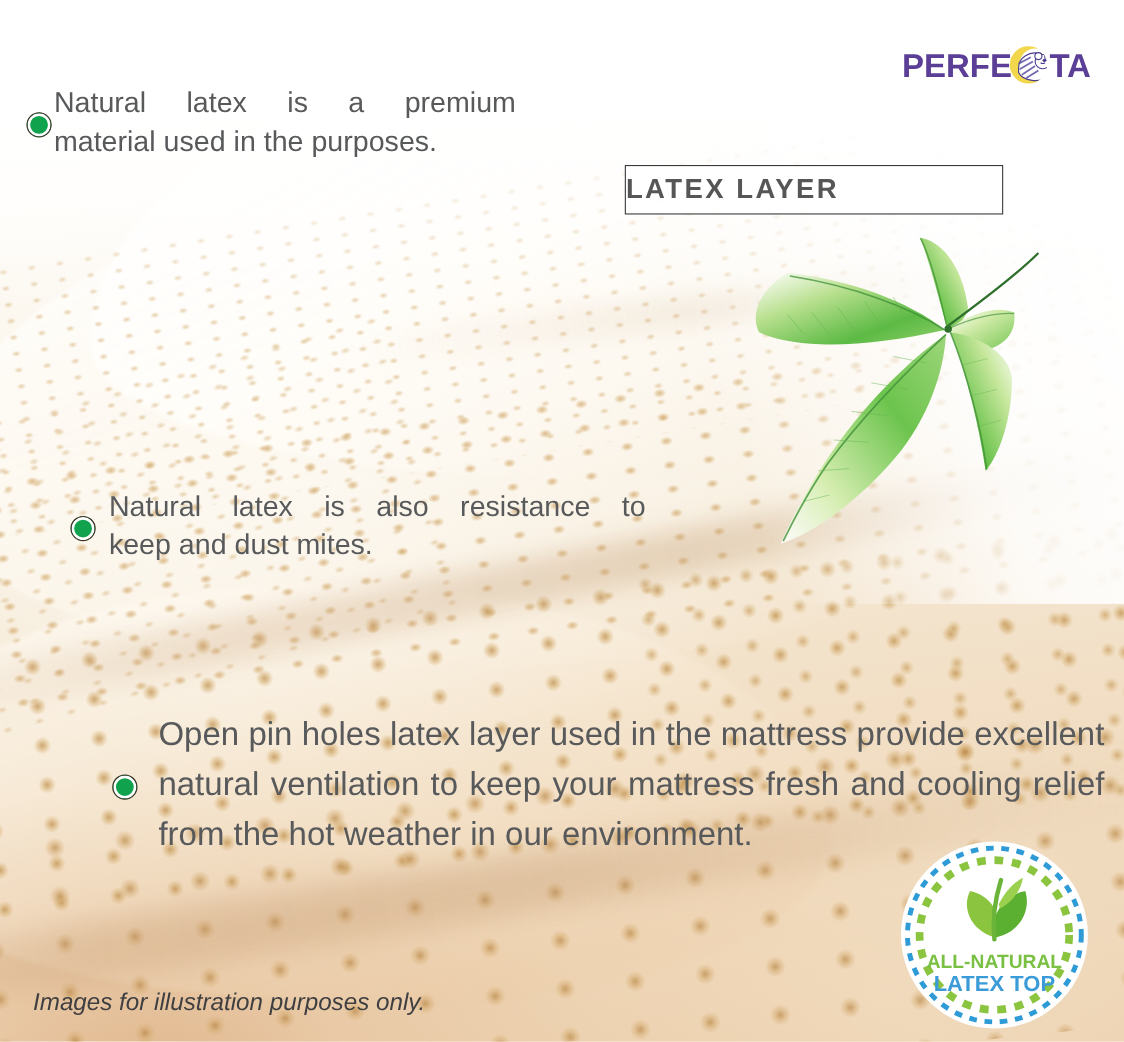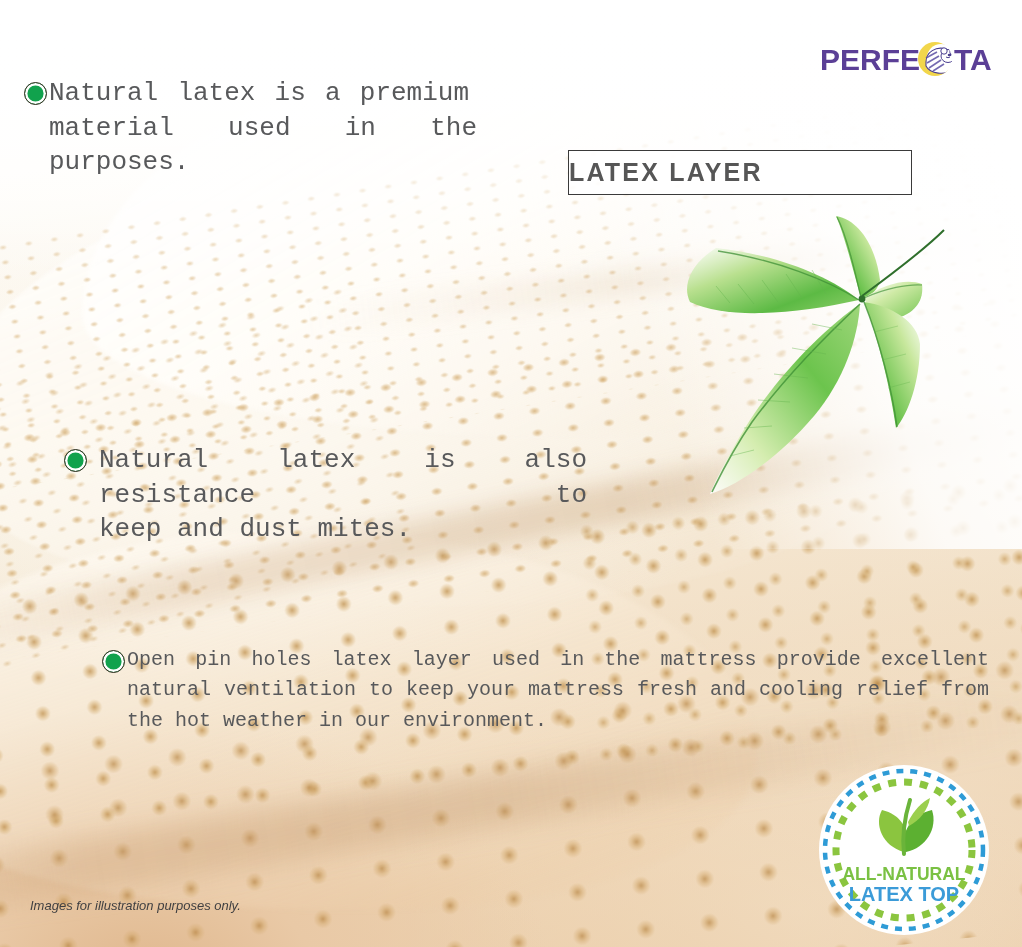--- a/index.html
+++ b/index.html
@@ -198,22 +198,21 @@
     font-size: 25px;
     font-weight: bold;
     letter-spacing: 2.2px;
     color: #565656;
   }
 
   
   .bullet-row {
     position: absolute;
     display: flex;
-    align-items: flex-start;
-    font-family: Liberation Mono, monospace;
+    align-items: center;
   }
   .dot {
     flex: 0 0 auto;
     width: 21px;
     height: 21px;
     border-radius: 50%;
     border: 1.6px solid #3d3026;
     background: #11a24d;
     box-shadow: inset 0 0 0 2.4px #ffffff;
     margin-top: 6px;
@@ -236,23 +235,23 @@
   #bullet-2 { left: 64px; top: 406px; width: 560px; margin-top: 37px; }
   #bullet-2 .bullet-text {
     font-size: 26px;
     width: 496px;
     margin-left: 12px;
   }
   #bullet-2 .bullet-text .l1 { display: block; text-align: justify; text-align-last: justify; width: 488px; }
 
   #bullet-3 { left: 102px; top: 645px; width: 902px; }
   #bullet-3 .bullet-text {
-    font-size: 20px;
+    font-size: 30px;
     width: 862px;
-    margin-left: 2px;
+    margin-left: 19px;
     text-align: justify;
     text-align-last: left;
     line-height: 1.52;
   }
   #bullet-3 .dot { margin-top: 5px; }
 
   
   .leaf {
     position: absolute;
     left: 676px;
@@ -270,21 +269,21 @@
     width: 172px;
     height: 172px;
     text-align: right;
   }
 
   
   .footer-note {
     position: absolute;
     left: 30px;
     top: 898px;
-    font-size: 13px;
+    font-size: 22px;
     font-style: italic;
     color: #3f3f41;
   }
 </style>
 </head>
 <body>
 
 <div class="poster">
 
   <div class="photo">

